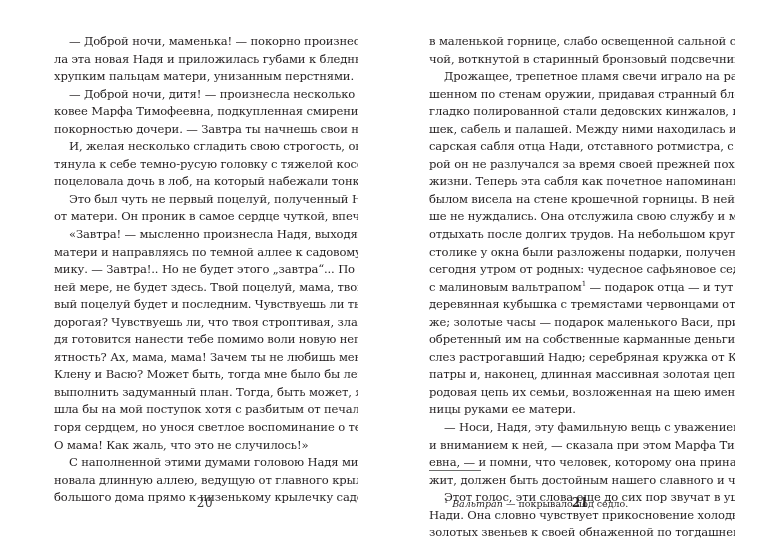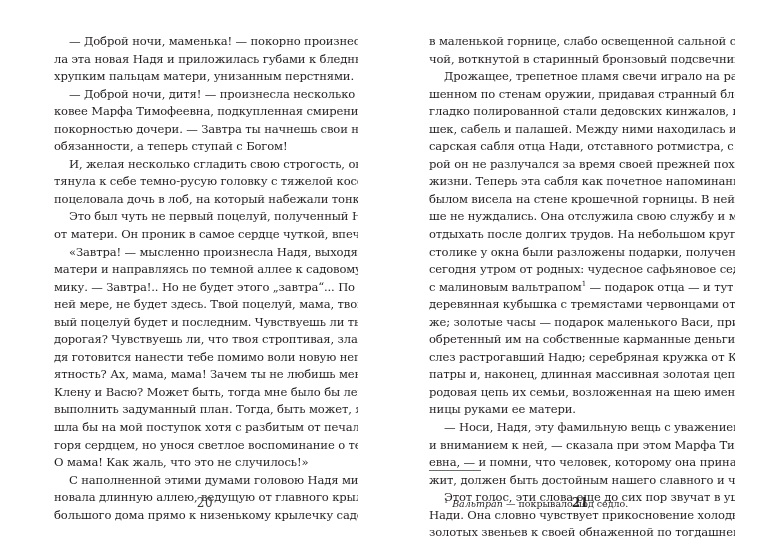--- a/index.html
+++ b/index.html
@@ -103,21 +103,20 @@
 <div class="spread">
 
   <div class="page page-left">
     <div class="text-block" id="left-text">
         <span class="line indent">— Доброй ночи, маменька! — покорно произнес-</span>
         <span class="line">ла эта новая Надя и приложилась губами к бледным,</span>
         <span class="line last">хрупким пальцам матери, унизанным перстнями.</span>
         <span class="line indent">— Доброй ночи, дитя! — произнесла несколько лас-</span>
         <span class="line">ковее Марфа Тимофеевна, подкупленная смирением и</span>
         <span class="line">покорностью дочери. — Завтра ты начнешь свои новые</span>
-        <span class="line last">обязанности, а теперь ступай с Богом!</span>
         <span class="line indent">И, желая несколько сгладить свою строгость, она при-</span>
         <span class="line">тянула к себе темно-русую головку с тяжелой косой и</span>
         <span class="line">поцеловала дочь в лоб, на который набежали тонкие,</span>
         <span class="line indent">Это был чуть не первый поцелуй, полученный Надей</span>
         <span class="line">от матери. Он проник в самое сердце чуткой, впечат-</span>
         <span class="line indent">«Завтра! — мысленно произнесла Надя, выходя от</span>
         <span class="line">матери и направляясь по темной аллее к садовому до-</span>
         <span class="line">мику. — Завтра!.. Но не будет этого „завтра“... По край-</span>
         <span class="line">ней мере, не будет здесь. Твой поцелуй, мама, твой пер-</span>
         <span class="line">вый поцелуй будет и последним. Чувствуешь ли ты это,</span>

